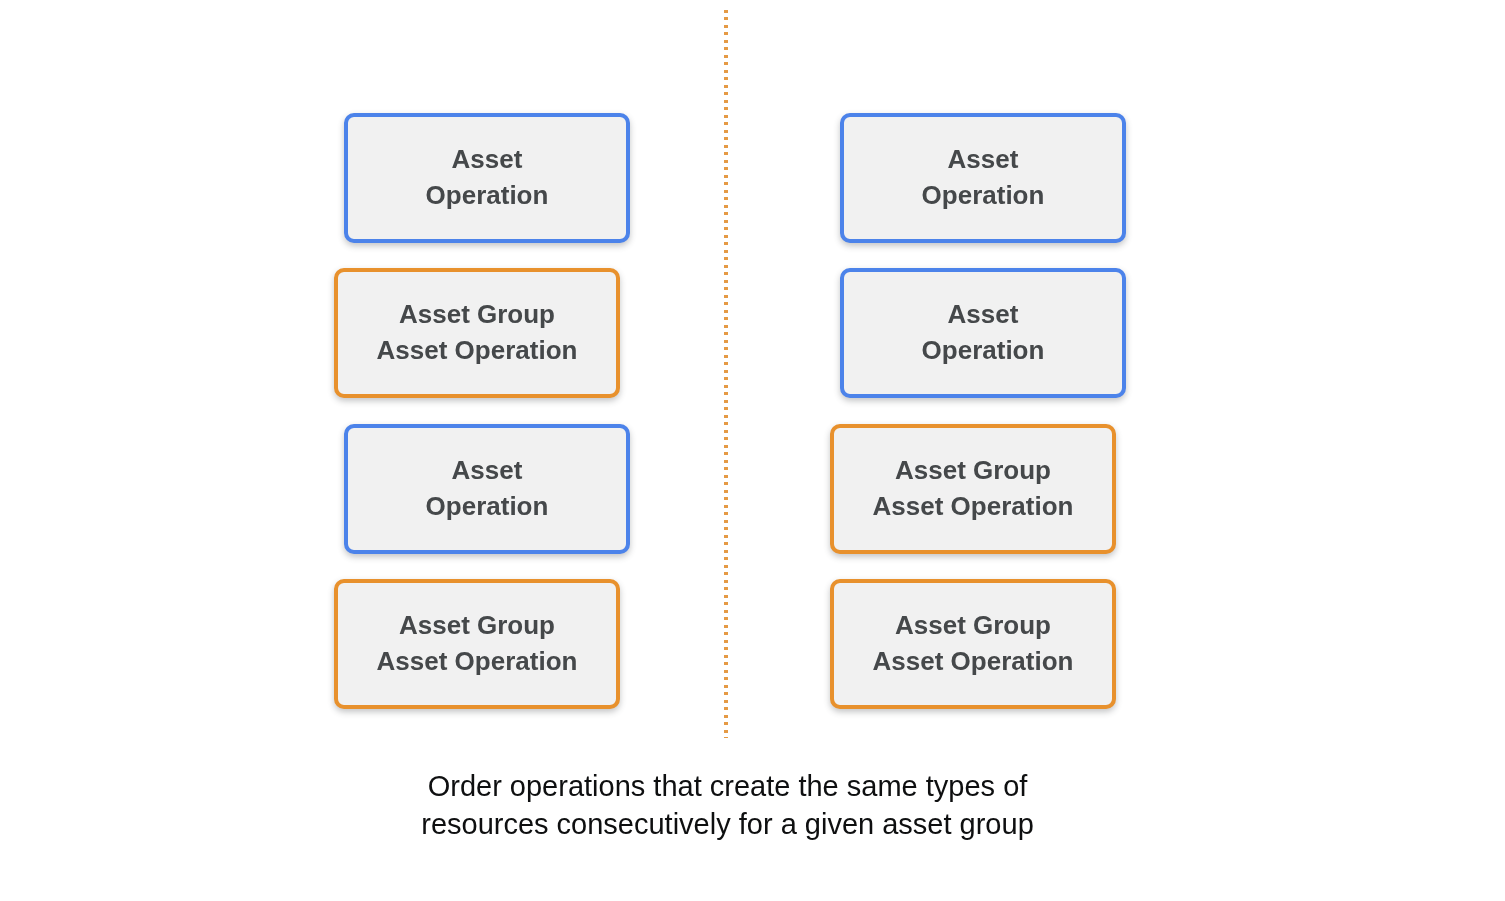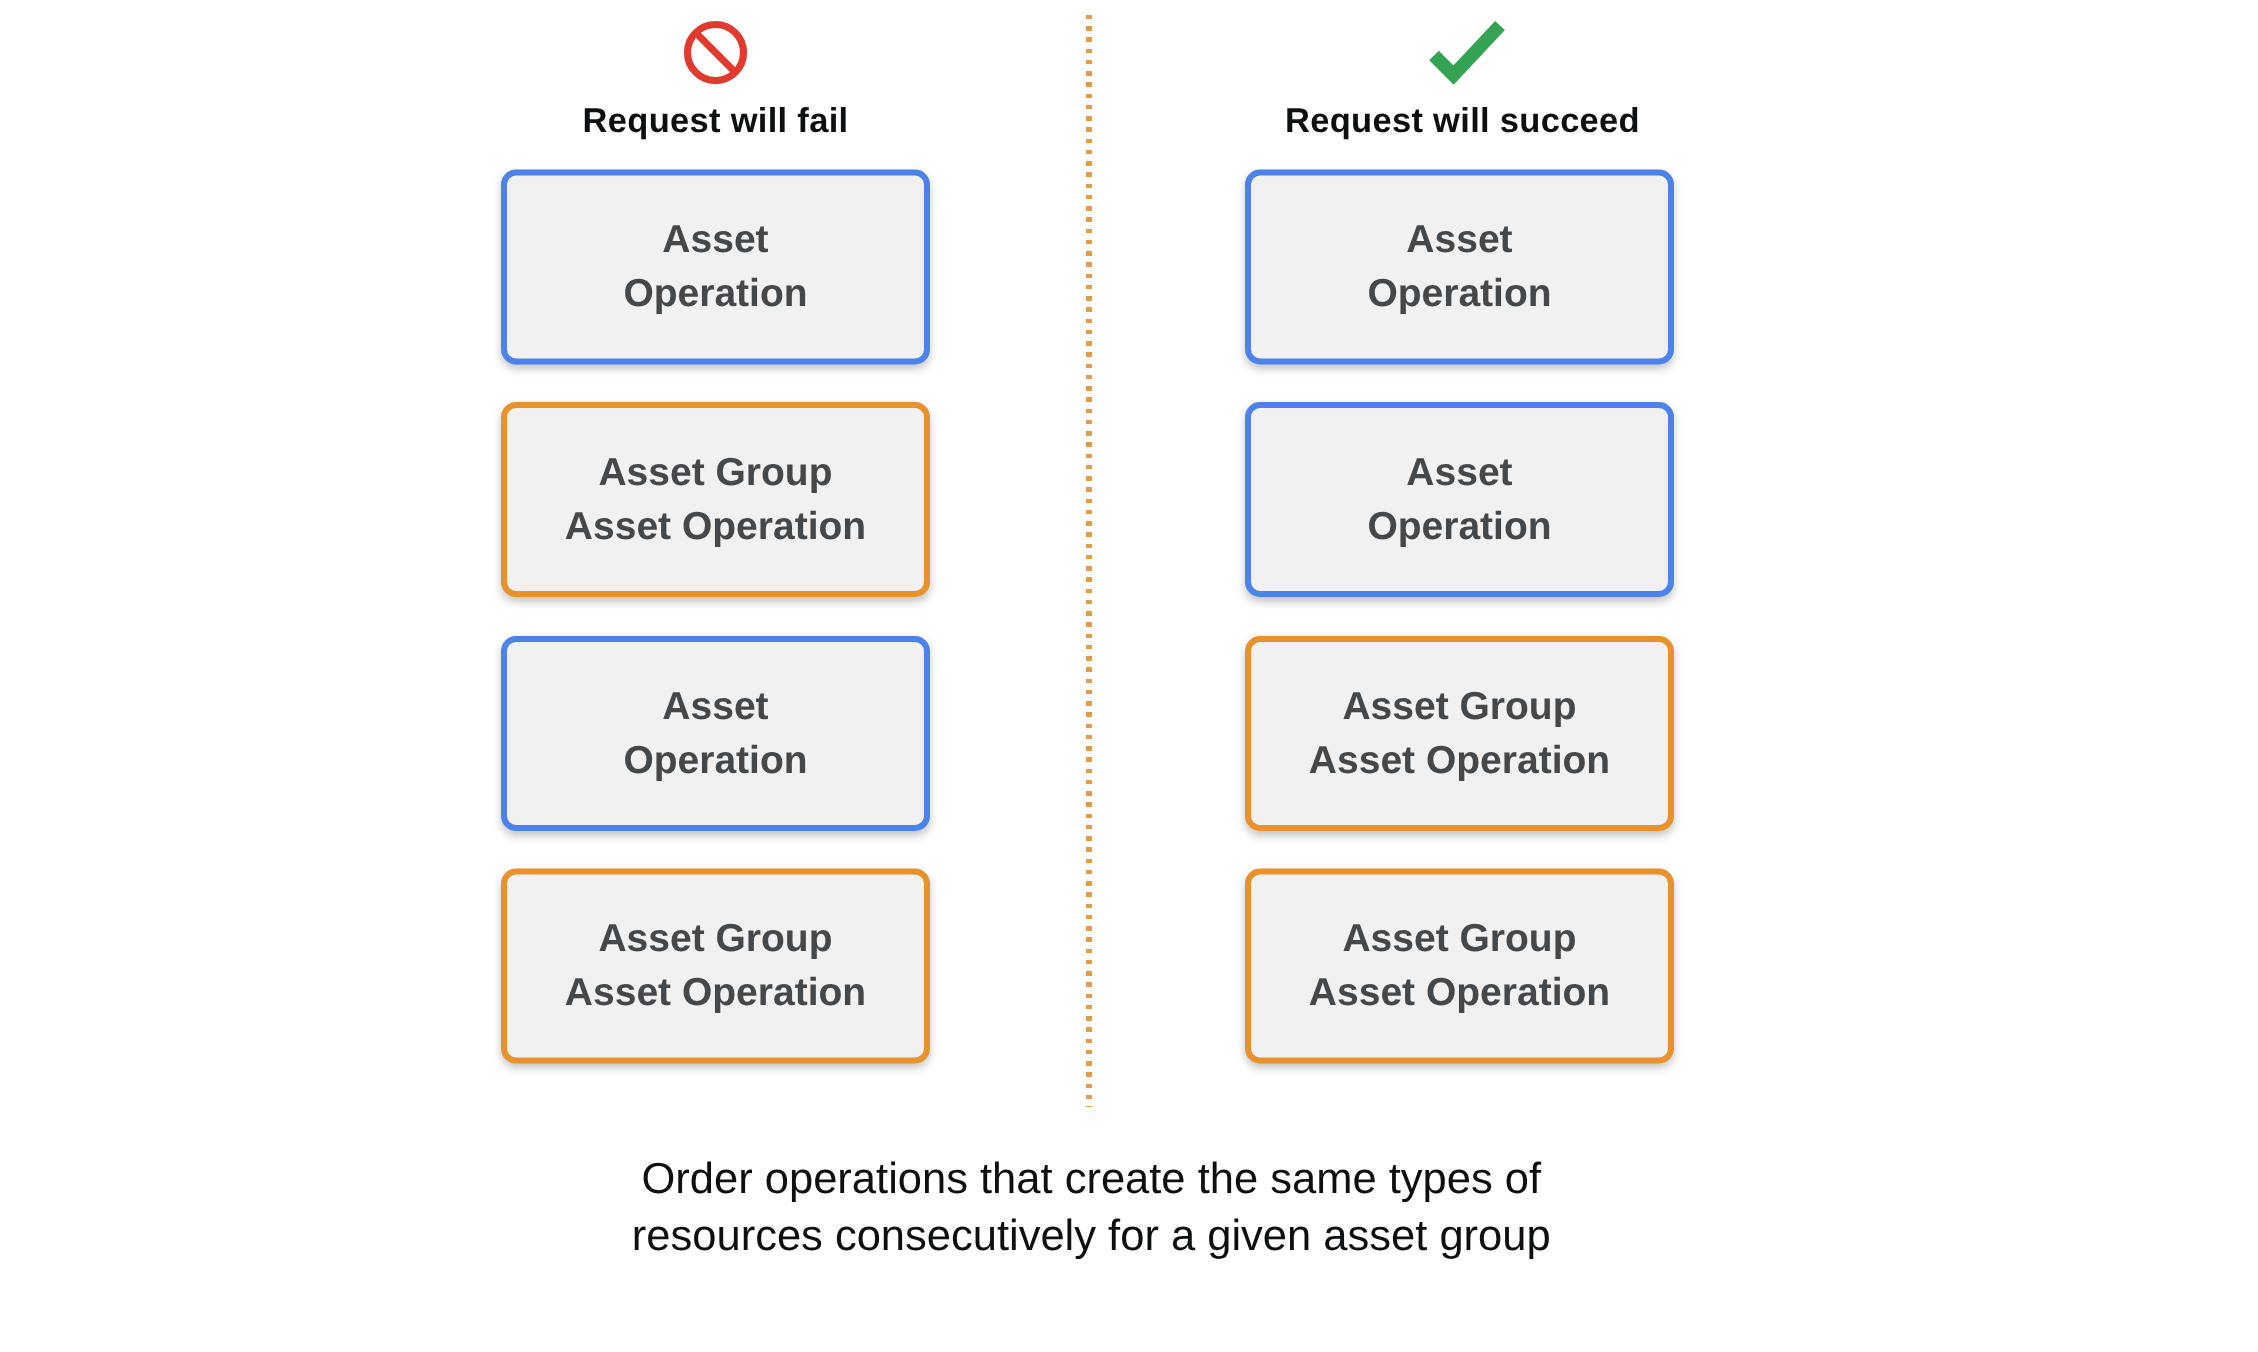--- a/index.html
+++ b/index.html
@@ -48,21 +48,21 @@
     align-items: center;
     justify-content: center;
     text-align: center;
     font-size: 26px;
     font-weight: 700;
     line-height: 1.38;
     color: var(--boxText);
     white-space: pre-line;
     box-shadow: 0 3px 6px rgba(60,64,67,0.30);
   }
-  .box.blue   { border: 4px solid var(--blue); }
+  .box.blue   { border: 4px solid var(--blue); margin-left: 10px; }
   .box.orange { border: 4px solid var(--orange); }
 
   .col-left  { left: 334px; }
   .col-right { left: 830px; }
   .row-0 { top: 113px; }
   .row-1 { top: 268px; }
   .row-2 { top: 424px; }
   .row-3 { top: 579px; }
 
   
@@ -93,38 +93,21 @@
     line-height: 1.3;
     color: var(--headingText);
     white-space: pre-line;
   }
 </style>
 </head>
 <body>
 
 <div class="canvas">
 
-  <div class="col-header fail">
-    <span class="status-icon">
-      <svg width="46" height="46" viewBox="0 0 48 48">
-        <circle cx="24" cy="24" r="19.5" fill="none" stroke="#e03b2e" stroke-width="5"></circle>
-        <line x1="10.8" y1="10.8" x2="37.2" y2="37.2" stroke="#e03b2e" stroke-width="5"></line>
-      </svg>
-    </span>
-    <span class="col-title">Request will fail</span>
-  </div>
 
-  <div class="col-header succeed">
-    <span class="status-icon">
-      <svg width="66" height="46" viewBox="0 0 66 46">
-        <polyline points="14,25 27,38 58,5" fill="none" stroke="#34a353" stroke-width="9" stroke-linecap="butt" stroke-linejoin="miter"></polyline>
-      </svg>
-    </span>
-    <span class="col-title">Request will succeed</span>
-  </div>
 
   <div class="divider"></div>
 
   <div class="box blue col-left row-0">Asset
 Operation</div>
   <div class="box orange col-left row-1">Asset Group
 Asset Operation</div>
   <div class="box blue col-left row-2">Asset
 Operation</div>
   <div class="box orange col-left row-3">Asset Group

